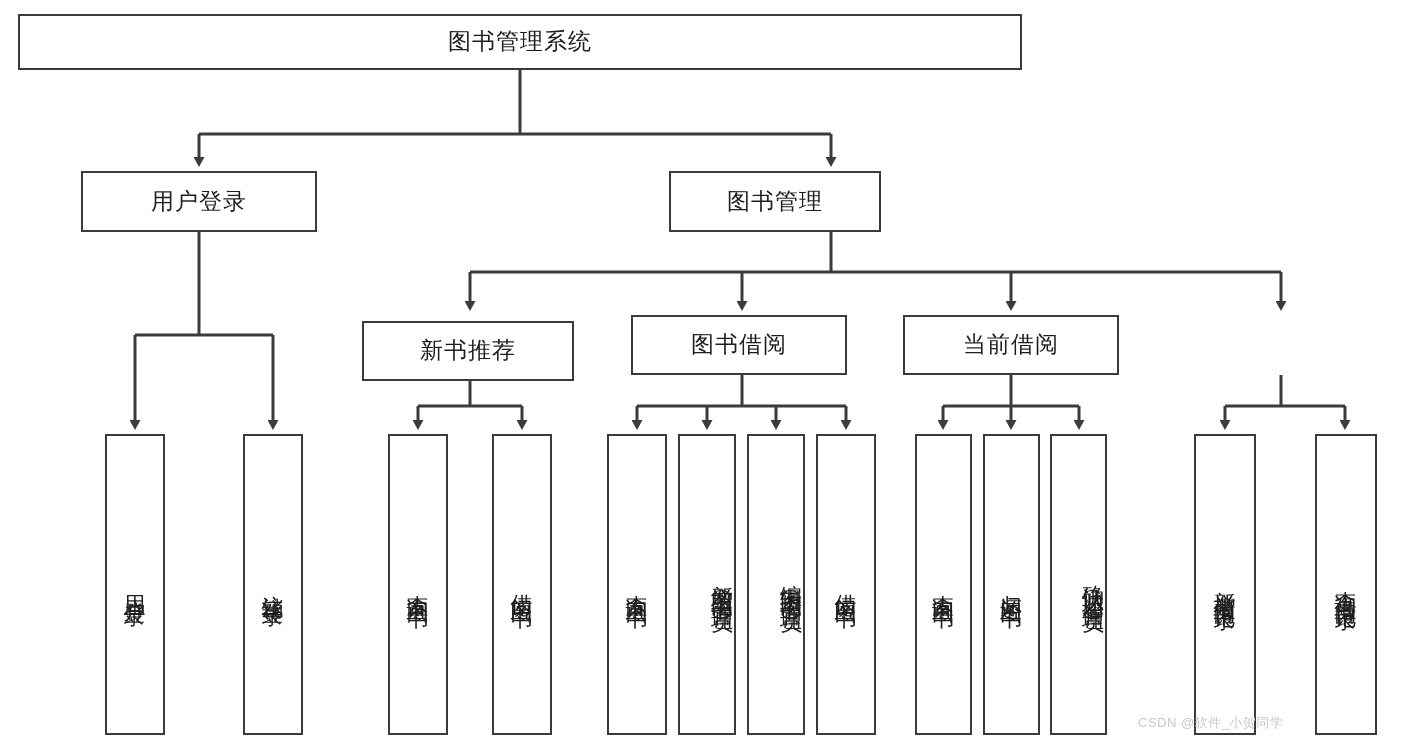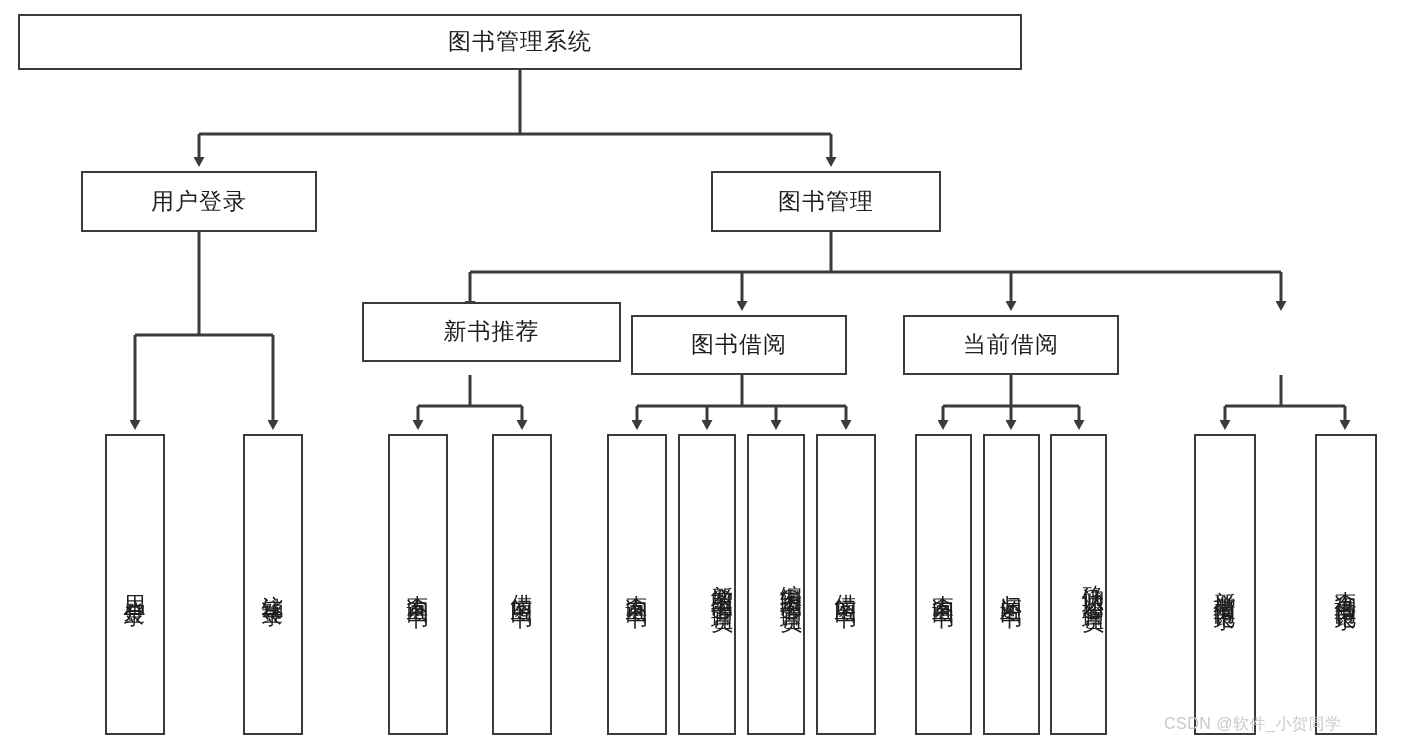--- a/index.html
+++ b/index.html
@@ -53,23 +53,23 @@
   }
   .node.v-node.align-start {
     align-items: flex-start;
   }
   .label {
     display: block;
     white-space: nowrap;
   }
   .watermark {
     position: absolute;
-    left: 1164px;
+    left: 1138px;
     top: 714px;
-    font-size: 16px;
+    font-size: 13px;
     color: #c9c9c9;
     white-space: nowrap;
     letter-spacing: 0.5px;
   }
 </style>
 </head>
 <body>
 
 <div id="canvas">
 
@@ -123,25 +123,25 @@
     </g>
   </svg>
 
   <div class="node h-node" style="left:18px; top:14px; width:1004px; height:56px;">
     <span class="label">图书管理系统</span>
   </div>
 
   <div class="node h-node" style="left:81px; top:171px; width:236px; height:61px;">
     <span class="label">用户登录</span>
   </div>
-  <div class="node h-node" style="left:711px; top:171px; width:230px; height:61px;">
+  <div class="node h-node" style="left:669px; top:171px; width:212px; height:61px;">
     <span class="label">图书管理</span>
   </div>
 
-  <div class="node h-node" style="left:362px; top:302px; width:259px; height:60px;">
+  <div class="node h-node" style="left:362px; top:321px; width:212px; height:60px;">
     <span class="label">新书推荐</span>
   </div>
   <div class="node h-node" style="left:631px; top:315px; width:216px; height:60px;">
     <span class="label">图书借阅</span>
   </div>
   <div class="node h-node" style="left:903px; top:315px; width:216px; height:60px;">
     <span class="label">当前借阅</span>
   </div>
 
   <div class="node v-node align-center" style="left:105px; top:434px; width:60px; height:301px;">

